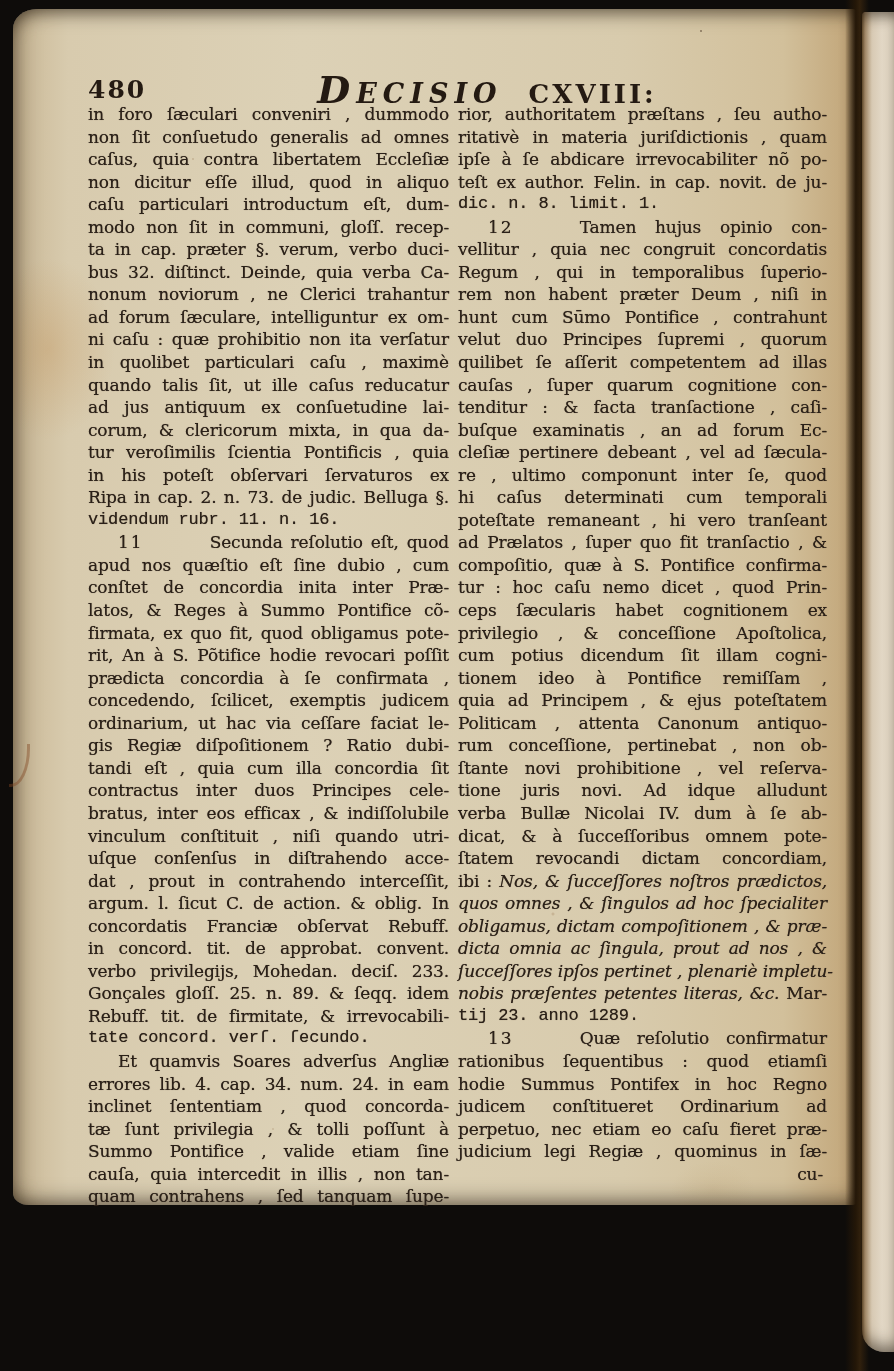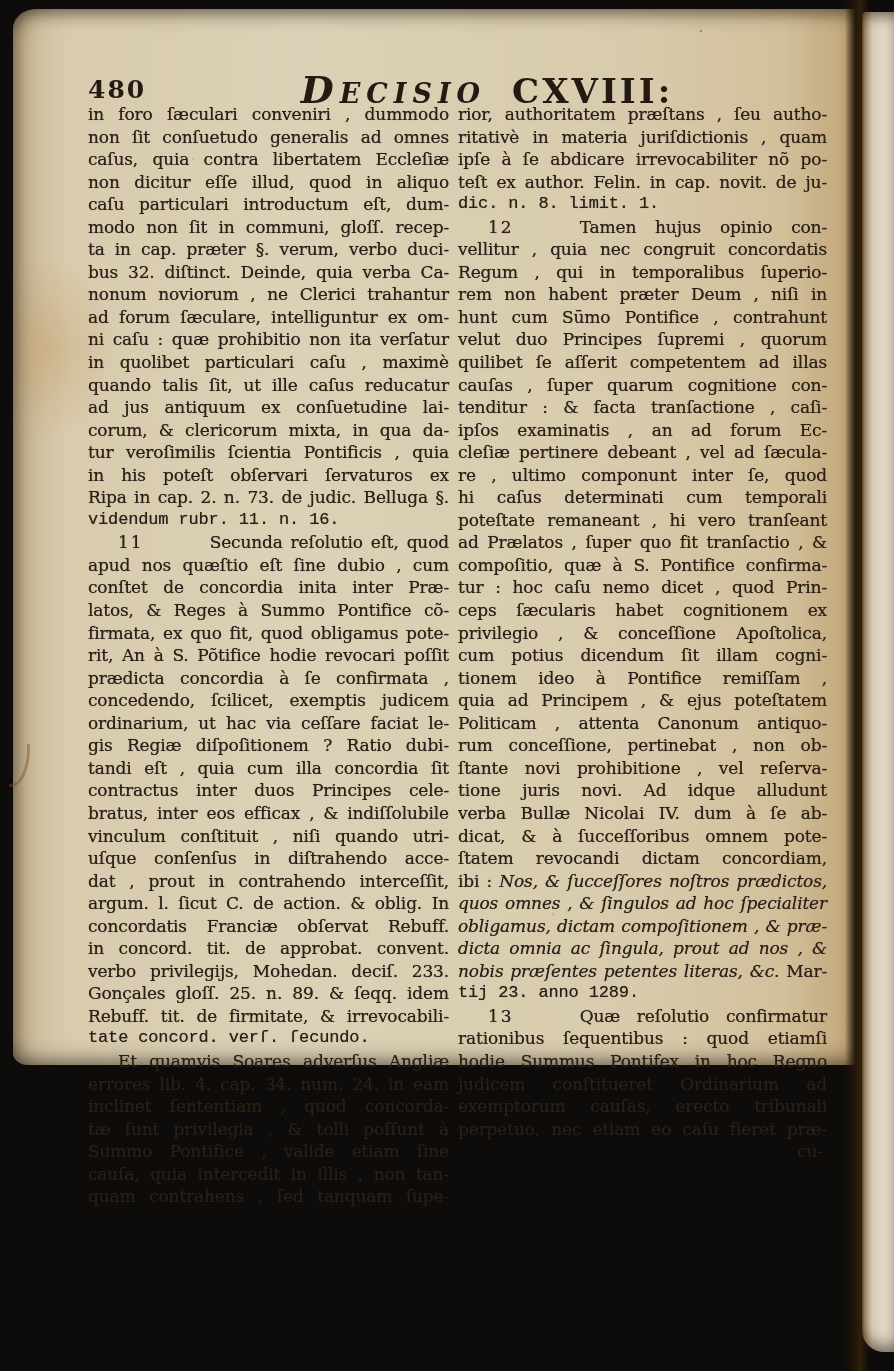--- a/index.html
+++ b/index.html
@@ -3,21 +3,21 @@
 <meta charset="utf-8">
 <style>
   html,body{margin:0;padding:0;}
   body{
     width:894px;height:1371px;position:relative;overflow:hidden;
     background:#0e0c0a;
     font-family:"DejaVu Serif","Liberation Serif",serif;
   }
   
   .main-page{
-    position:absolute;left:13px;top:9px;width:845px;height:1056px;
+    position:absolute;left:13px;top:9px;width:845px;height:1196px;
     background:
       radial-gradient(ellipse 95px 130px at 35px 340px, rgba(186,128,60,.26), rgba(186,128,60,0) 70%),
       radial-gradient(ellipse 140px 80px at 420px 1330px, rgba(170,130,80,.16), rgba(170,130,80,0) 70%),
       radial-gradient(ellipse 80px 55px at 120px 1255px, rgba(140,130,120,.10), rgba(0,0,0,0) 70%),
       radial-gradient(ellipse 60px 40px at 700px 1180px, rgba(170,140,90,.12), rgba(0,0,0,0) 70%),
       linear-gradient(90deg,#c9b795 0,#d8cbae 55px,#dcd1b6 290px,#d8cbad 610px,#d2c09b 770px,#c5ab80 825px,#b5996f 100%);
     border-radius:24px 6px 6px 16px / 20px 6px 6px 12px;
     box-shadow:
       inset 0 14px 18px -10px rgba(30,20,10,.55),
       inset 0 -16px 20px -12px rgba(30,20,10,.5),
@@ -50,21 +50,21 @@
     box-shadow:inset 0 12px 14px -8px rgba(30,20,10,.6), inset 0 -14px 16px -8px rgba(30,20,10,.55);
   }
   
   .header{position:absolute;left:75px;top:58px;width:746px;height:36px;color:#241a12;}
   .pagenum{position:absolute;left:0;top:8px;font-size:25px;font-weight:bold;letter-spacing:2px;}
   .running-title{
     position:absolute;left:0;right:0;top:0;text-align:center;padding-left:52px;
     font-weight:bold;white-space:nowrap;
   }
   .title-word{font-variant:small-caps;font-size:38px;letter-spacing:6px;font-style:italic;}
-  .title-numeral{font-size:34px;letter-spacing:3px;margin-left:26px;}
+  .title-numeral{font-size:26px;letter-spacing:3px;margin-left:26px;}
   
   .columns{position:absolute;left:75px;top:94px;display:flex;}
   .col{width:361px;overflow:visible;}
   .col.right{width:369px;margin-left:9px;}
   .line{
     height:22.56px;line-height:22.56px;font-size:17px;color:#2a2018;
     text-align:justify;text-align-last:justify;-moz-text-align-last:justify;
     white-space:nowrap;letter-spacing:-0.15px;
     text-shadow:0 0 .7px rgba(42,28,16,.65);
   }
@@ -146,21 +146,21 @@
         <div class="line short"><span>dic. n. 8. limit. 1.</span></div>
         <div class="line indent"><span class="pnum">12</span><span>Tamen hujus opinio con-</span></div>
         <div class="line"><span>vellitur , quia nec congruit concordatis</span></div>
         <div class="line"><span>Regum , qui in temporalibus ſuperio-</span></div>
         <div class="line"><span>rem non habent præter Deum , niſi in</span></div>
         <div class="line"><span>hunt cum Sūmo Pontifice , contrahunt</span></div>
         <div class="line"><span>velut duo Principes ſupremi , quorum</span></div>
         <div class="line"><span>quilibet ſe aſſerit competentem ad illas</span></div>
         <div class="line"><span>cauſas , ſuper quarum cognitione con-</span></div>
         <div class="line"><span>tenditur : &amp; facta tranſactione , caſi-</span></div>
-        <div class="line"><span>ipſos examinatis , an ad forum Ec-</span></div>
+        <div class="line"><span>buſque examinatis , an ad forum Ec-</span></div>
         <div class="line"><span>cleſiæ pertinere debeant , vel ad ſæcula-</span></div>
         <div class="line"><span>re , ultimo componunt inter ſe, quod</span></div>
         <div class="line"><span>hi caſus determinati cum temporali</span></div>
         <div class="line"><span>poteſtate remaneant , hi vero tranſeant</span></div>
         <div class="line"><span>ad Prælatos , ſuper quo fit tranſactio , &amp;</span></div>
         <div class="line"><span>compoſitio, quæ à S. Pontifice confirma-</span></div>
         <div class="line"><span>tur : hoc caſu nemo dicet , quod Prin-</span></div>
         <div class="line"><span>ceps ſæcularis habet cognitionem ex</span></div>
         <div class="line"><span>privilegio , &amp; conceſſione Apoſtolica,</span></div>
         <div class="line"><span>cum potius dicendum ſit illam cogni-</span></div>
@@ -170,27 +170,28 @@
         <div class="line"><span>rum conceſſione, pertinebat , non ob-</span></div>
         <div class="line"><span>ſtante novi prohibitione , vel reſerva-</span></div>
         <div class="line"><span>tione juris novi.  Ad idque alludunt</span></div>
         <div class="line"><span>verba Bullæ Nicolai IV. dum à ſe ab-</span></div>
         <div class="line"><span>dicat, &amp; à ſucceſſoribus omnem pote-</span></div>
         <div class="line"><span>ſtatem revocandi dictam concordiam,</span></div>
         <div class="line"><span>ibi : </span><span class="it">Nos, &amp; ſucceſſores noſtros prædictos,</span></div>
         <div class="line"><span class="it">quos omnes , &amp; ſingulos ad hoc ſpecialiter</span></div>
         <div class="line"><span class="it">obligamus, dictam compoſitionem , &amp; præ-</span></div>
         <div class="line"><span class="it">dicta omnia ac ſingula, prout ad nos , &amp;</span></div>
+        <div class="line"><span class="it">ſucceſſores ipſos pertinet , plenariè impletu-</span></div>
         <div class="line"><span class="it">nobis præſentes petentes literas, &amp;c.</span><span> Mar-</span></div>
         <div class="line short"><span>tij 23. anno 1289.</span></div>
         <div class="line indent"><span class="pnum">13</span><span>Quæ reſolutio confirmatur</span></div>
         <div class="line"><span>rationibus ſequentibus : quod etiamſi</span></div>
         <div class="line"><span>hodie Summus Pontifex in hoc Regno</span></div>
         <div class="line"><span>judicem conſtitueret Ordinarium ad</span></div>
-        <div class="line"><span>exemptorum cauſas, erecto tribunali</span></div>
         <div class="line"><span>perpetuo, nec etiam eo caſu fieret præ-</span></div>
+        <div class="line"><span>judicium legi Regiæ , quominus in ſæ-</span></div>
         <div class="line catch"><span>cu-</span></div>
       </div>
   </div>
 </div>
 
 <div class="gutter"></div>
 <div class="next-page"></div>
 
 </body></html>

